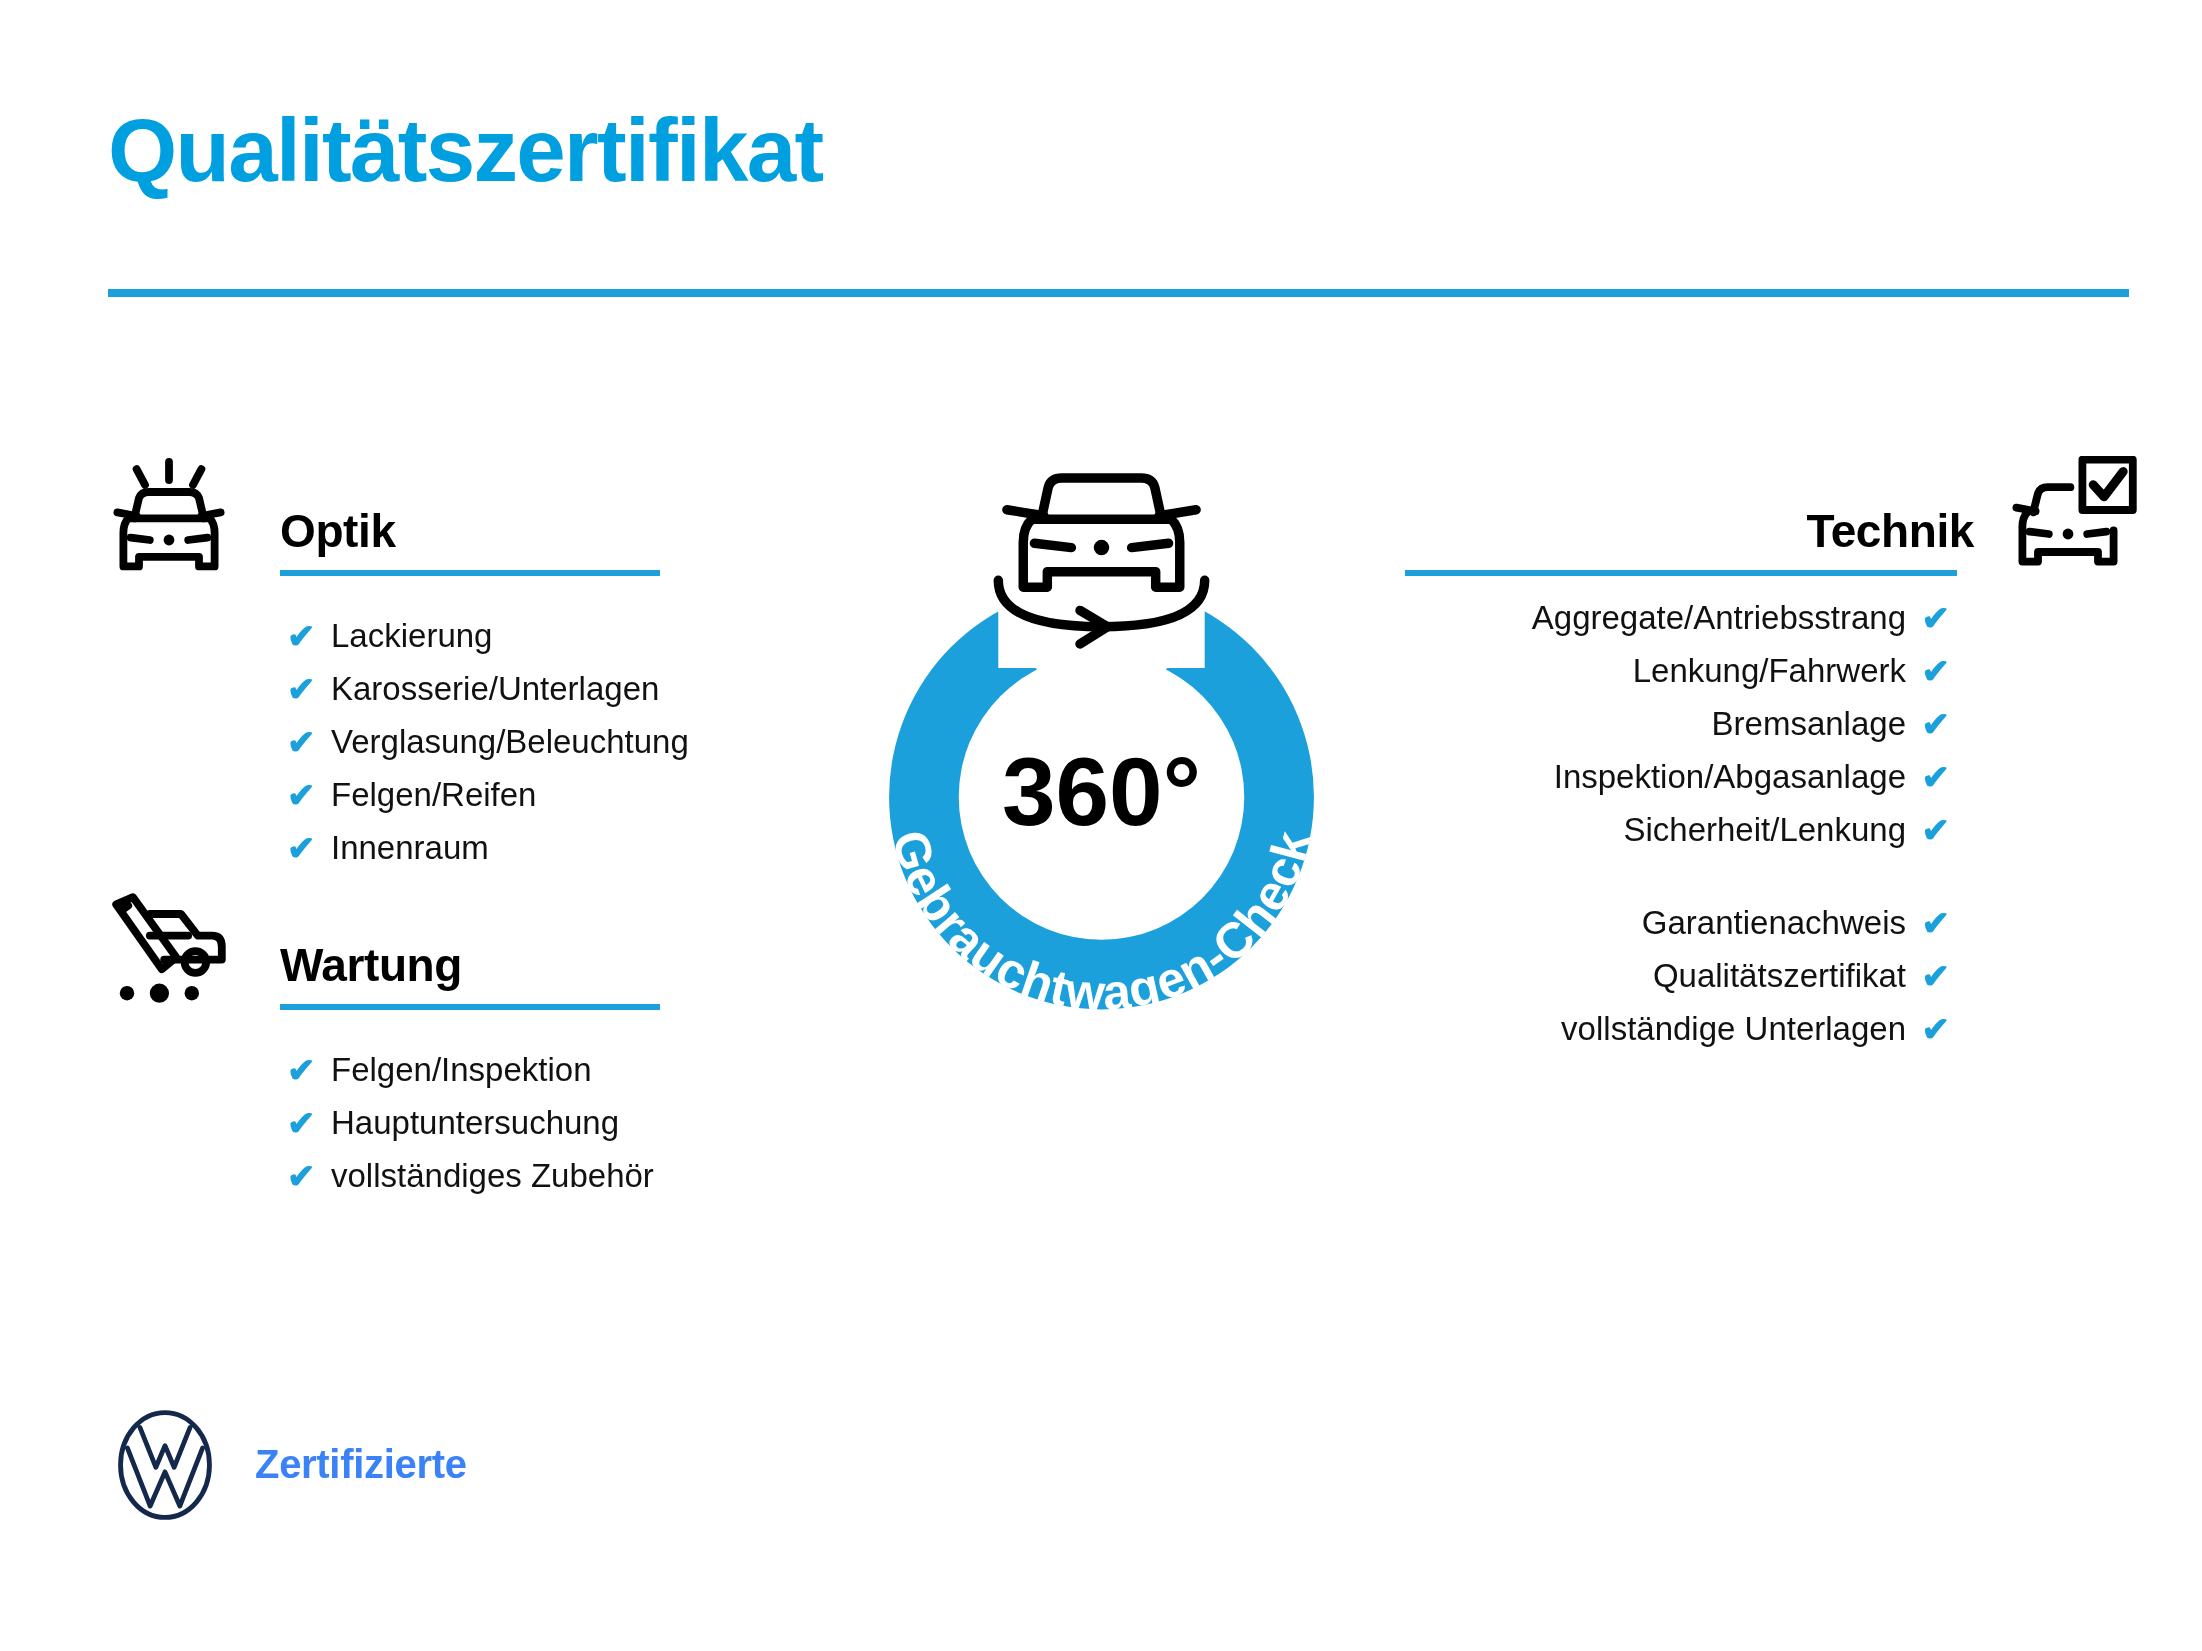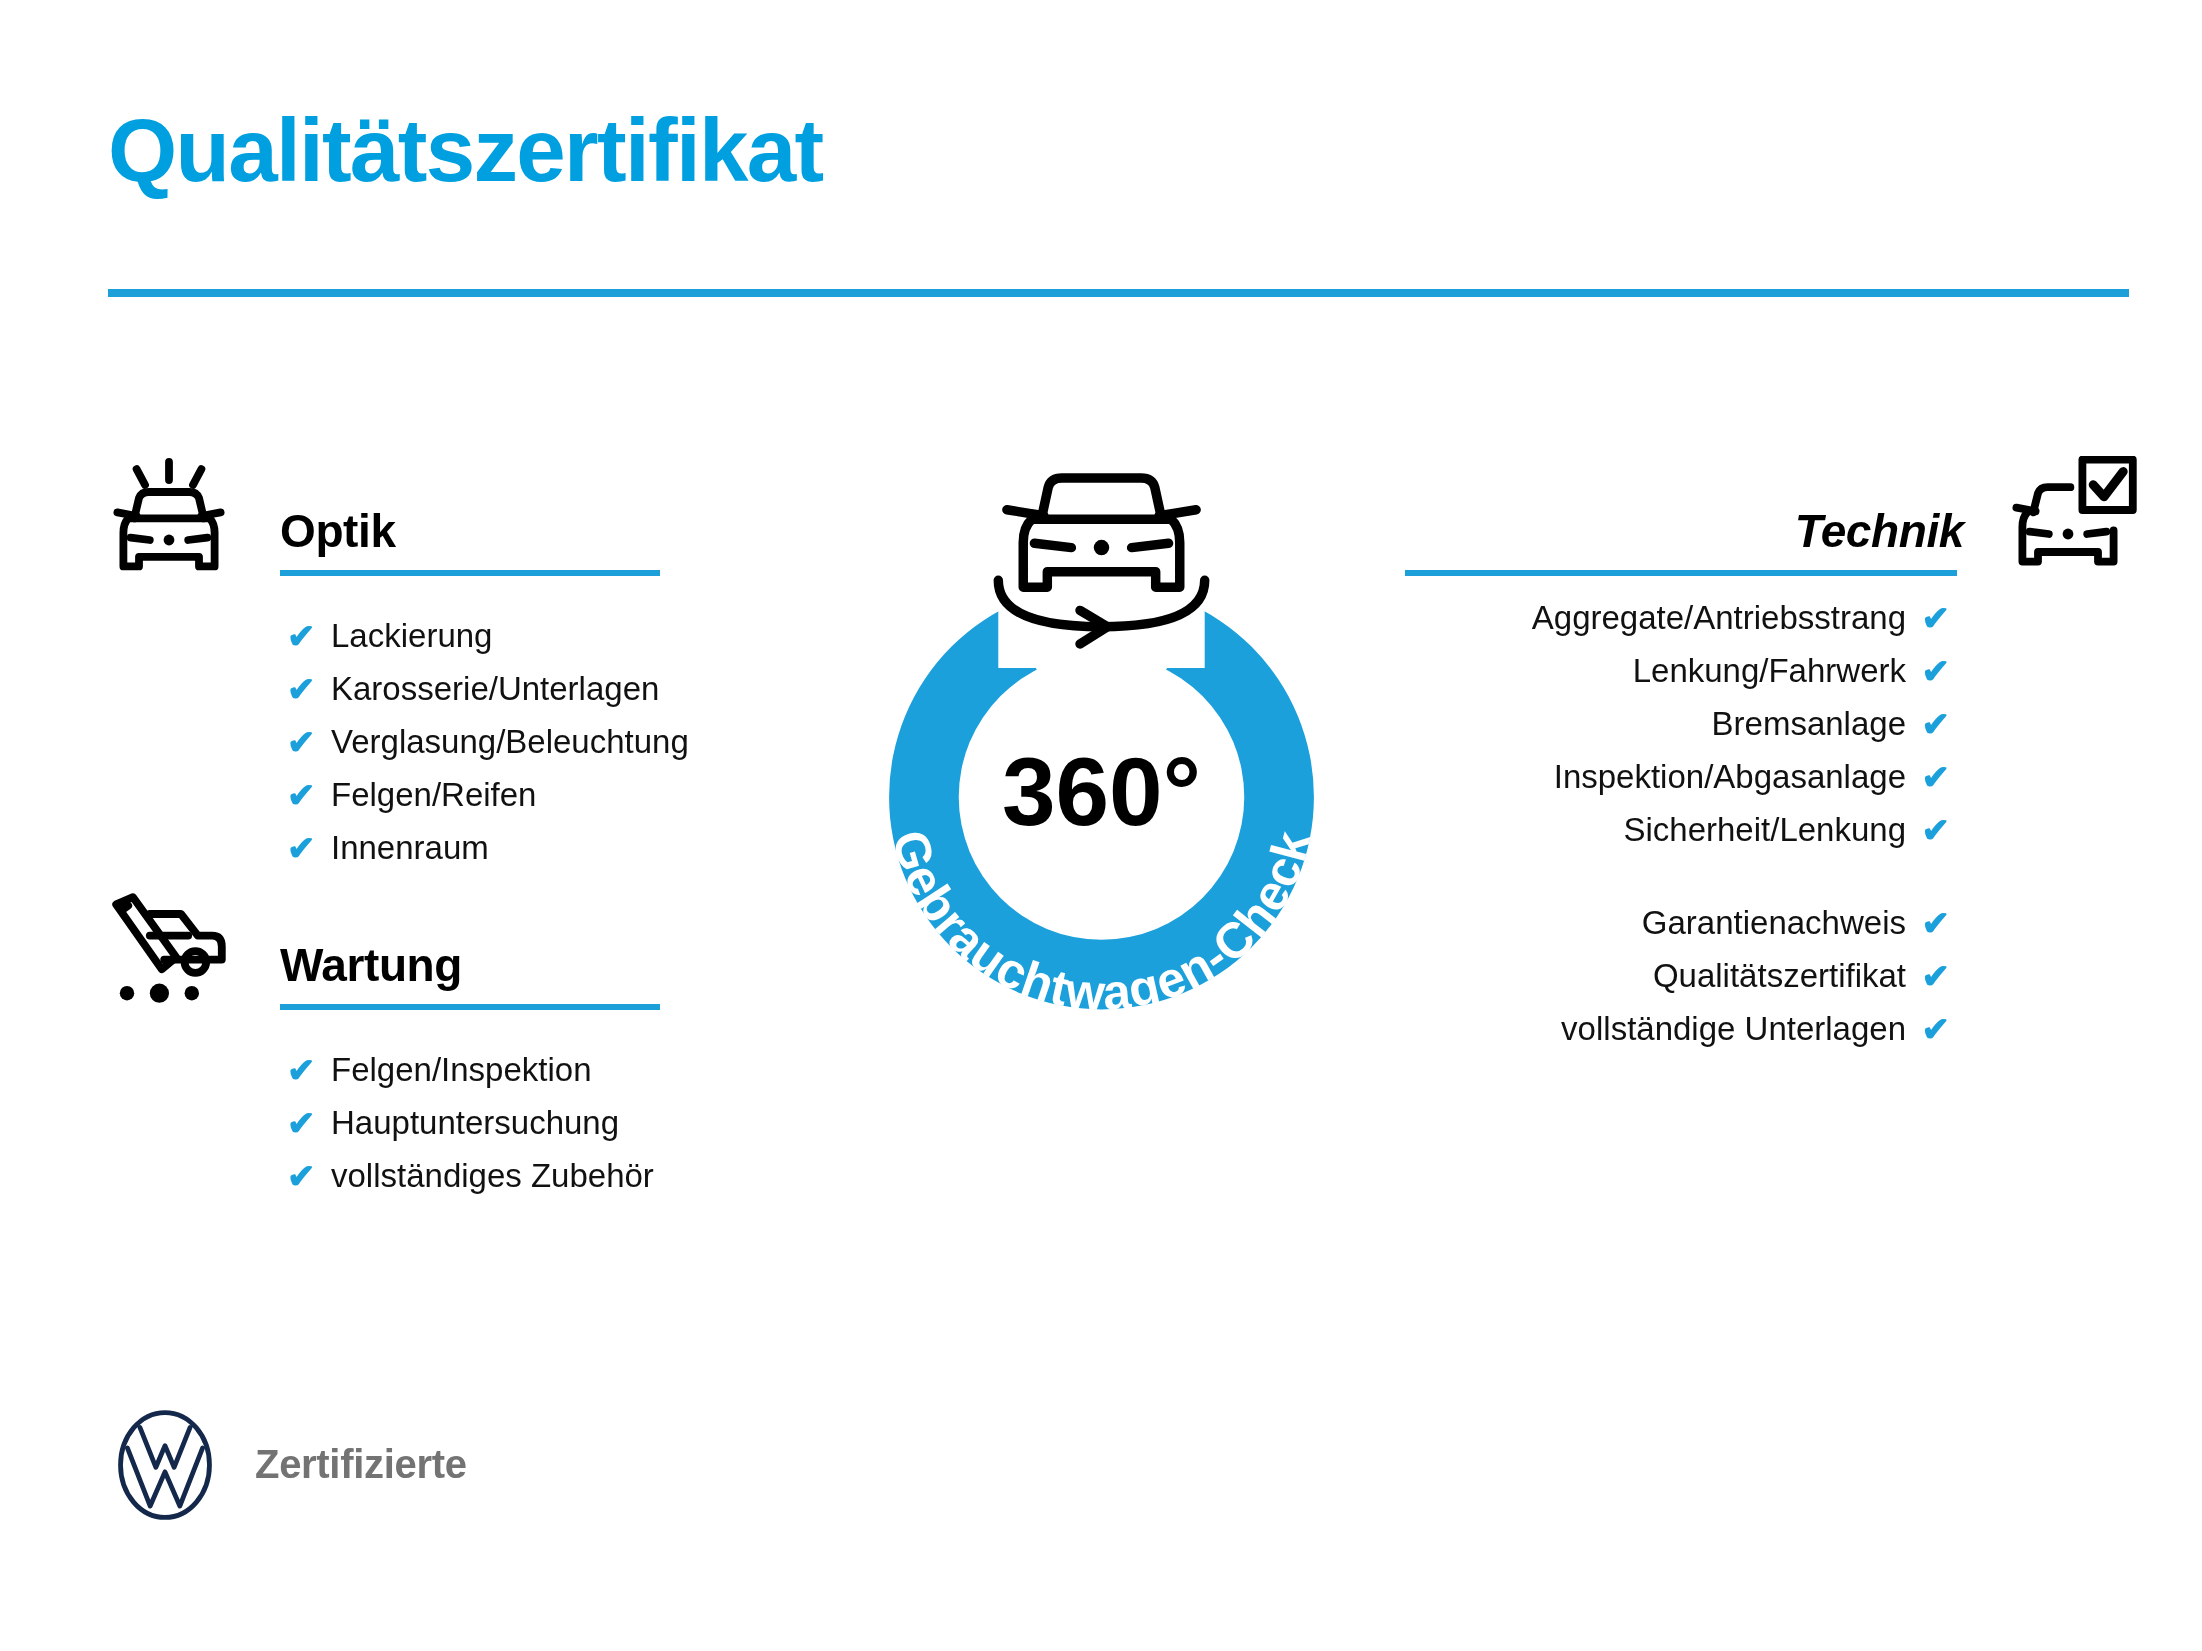--- a/index.html
+++ b/index.html
@@ -66,21 +66,21 @@
     position: absolute;
     bottom: 27.5px;
     font-size: 46px;
     font-weight: 700;
     color: #000000;
     letter-spacing: -0.4px;
     white-space: nowrap;
     text-align: center;
   }
   .left .sec-title  { left: 172px; }
-  .right .sec-title { right: 165px; font-style: italic; }
+  .right .sec-title { right: 155px; }
 
   .sec-rule {
     position: absolute;
     height: 6.9px;
     background: #1D9FD9;
     bottom: 8.6px;
   }
   .left .sec-rule  { left: 172px;  width: 380px; }
   .right .sec-rule { right: 172px; width: 552px; }
 
@@ -131,21 +131,21 @@
     top: 1408px;
     display: flex;
     align-items: center;
   }
   #vw-logo { width: 114px; height: 114px; flex: 0 0 auto; }
   #footer-text {
     margin-left: 33px;
     font-size: 40px;
     font-weight: 700;
     line-height: 1.18;
-    color: #737373;
+    color: #3b82f6;
     letter-spacing: -0.3px;
   }
   #footer-text div { white-space: nowrap; }
 </style>
 </head>
 <body>
 
 <div id="header">
   <div id="page-title">Qualitätszertifikat</div>
   <div id="header-rule"></div>

